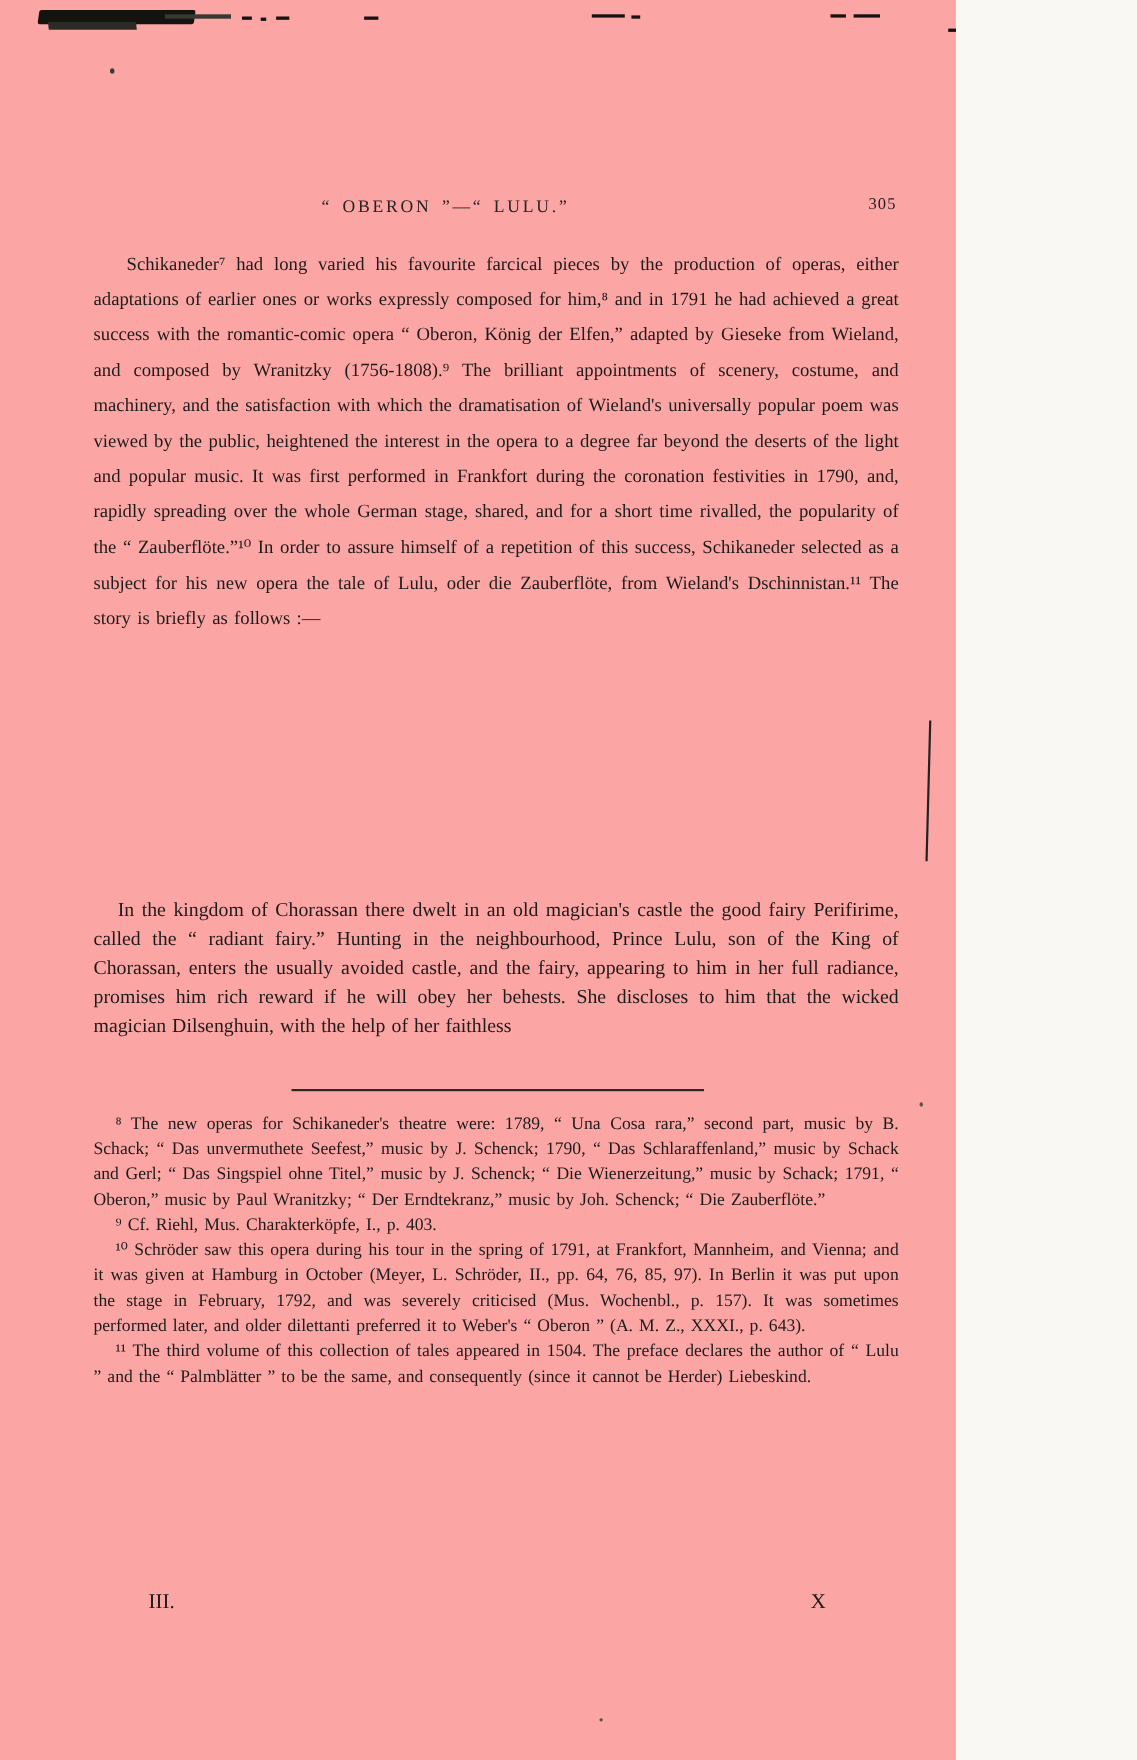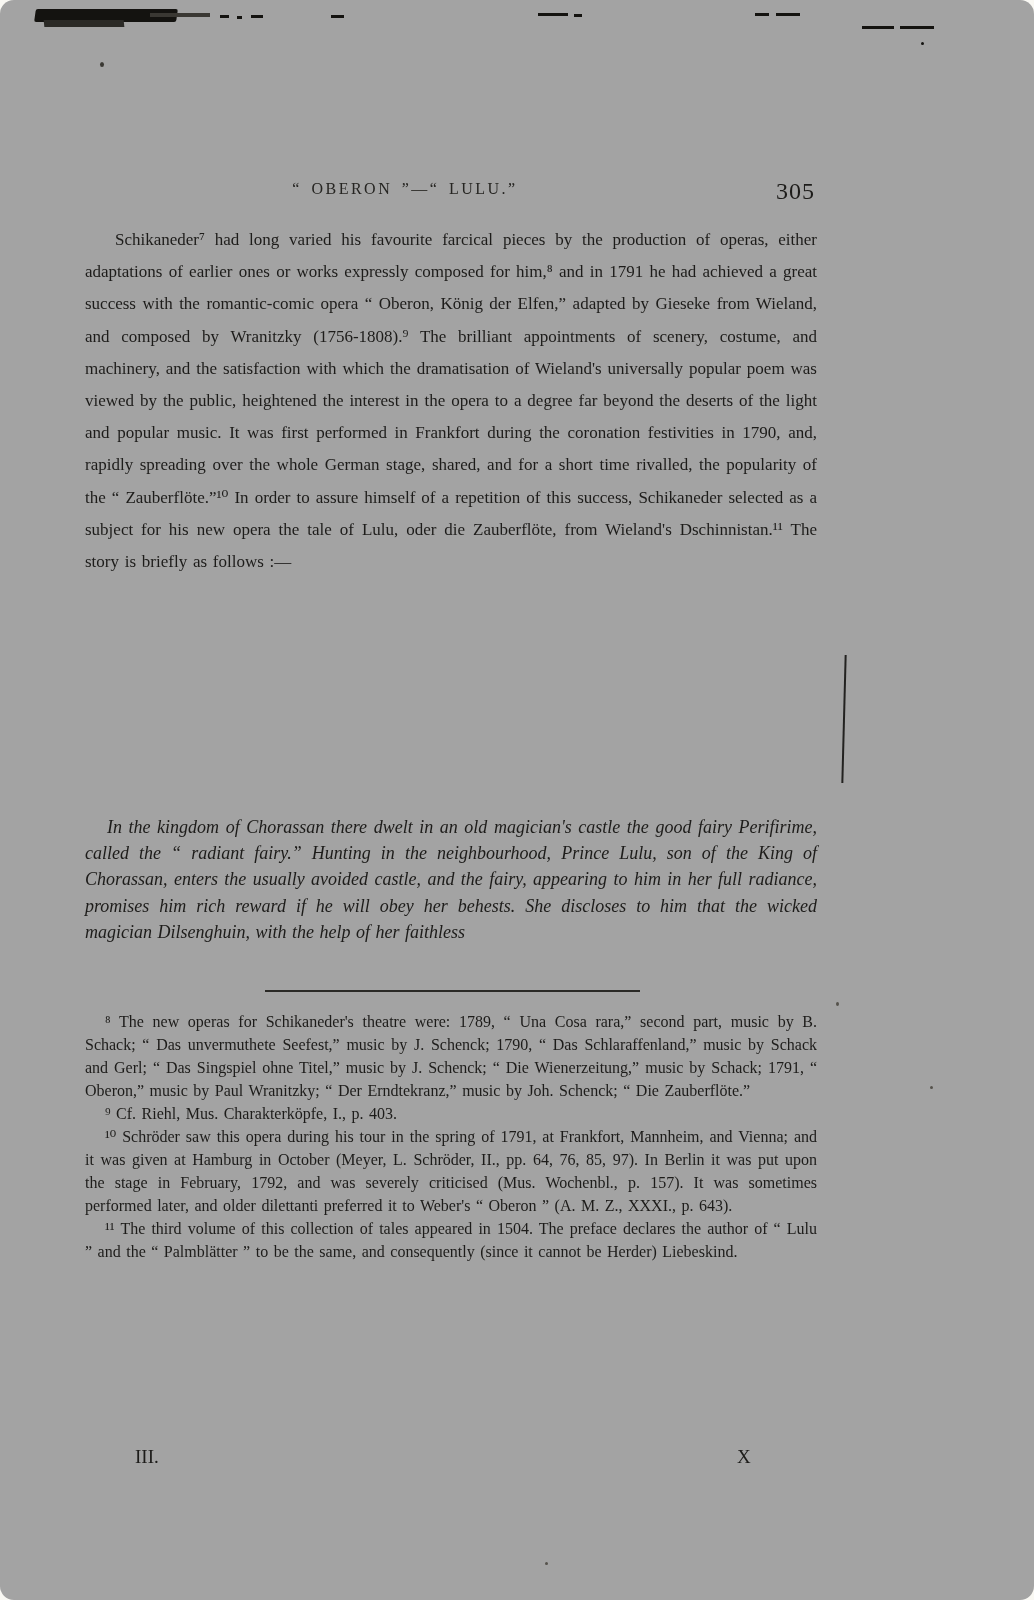--- a/index.html
+++ b/index.html
@@ -4,27 +4,26 @@
 <style>
   * { margin: 0; padding: 0; box-sizing: border-box; }
 
   html, body {
     width: 1034px;
     background: #f9f8f3;
   }
 
   .page {
     position: relative;
-    width: 1034px;
+    width: 869px;
     height: 1600px;
-    background: #a3a3a3;
+    background: #fca5a5;
     font-family: "Liberation Serif", "DejaVu Serif", serif;
     color: #1d1c1a;
     overflow: hidden;
-    border-radius: 14px;
   }
 
   
   .running-head {
     position: absolute;
     left: 85px;
     top: 180px;
     width: 730px;
     height: 26px;
   }
@@ -35,21 +34,21 @@
     text-align: center;
     font-size: 16px;
     letter-spacing: 2.5px;
     word-spacing: 3px;
     color: #262522;
   }
   .running-head .pageno {
     position: absolute;
     right: 0;
     top: -2px;
-    font-size: 24px;
+    font-size: 15px;
     letter-spacing: 1px;
   }
 
   
   .main-text {
     position: absolute;
     left: 85px;
     top: 224px;
     width: 732px;
     font-size: 17px;
@@ -62,21 +61,20 @@
   
   .excerpt {
     position: absolute;
     left: 85px;
     top: 814px;
     width: 732px;
     font-size: 18px;
     line-height: 26.2px;
     text-align: justify;
     word-spacing: 1px;
-    font-style: italic;
   }
   .excerpt p { text-indent: 22px; }
 
   
   .fn-rule {
     position: absolute;
     left: 265px;
     top: 990px;
     width: 375px;
     height: 2px;

